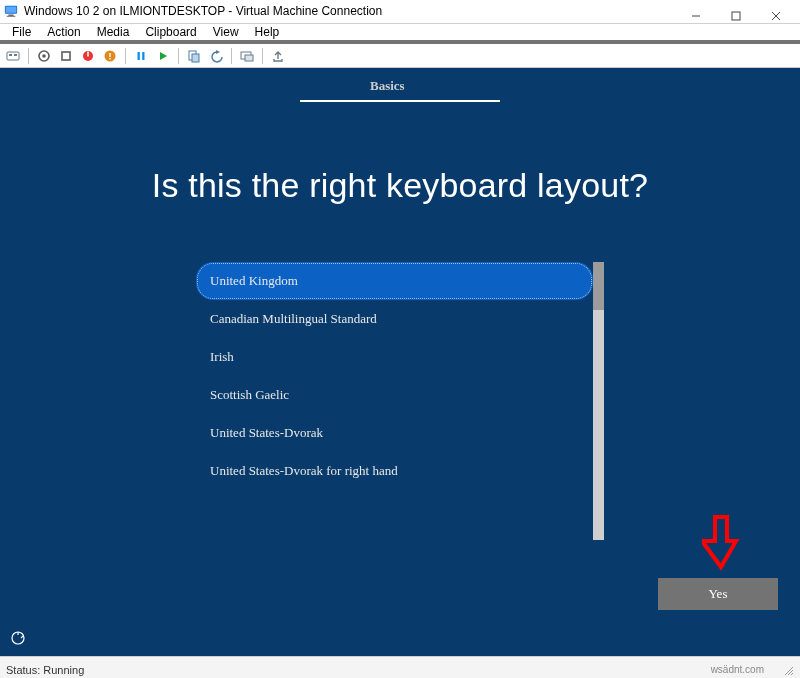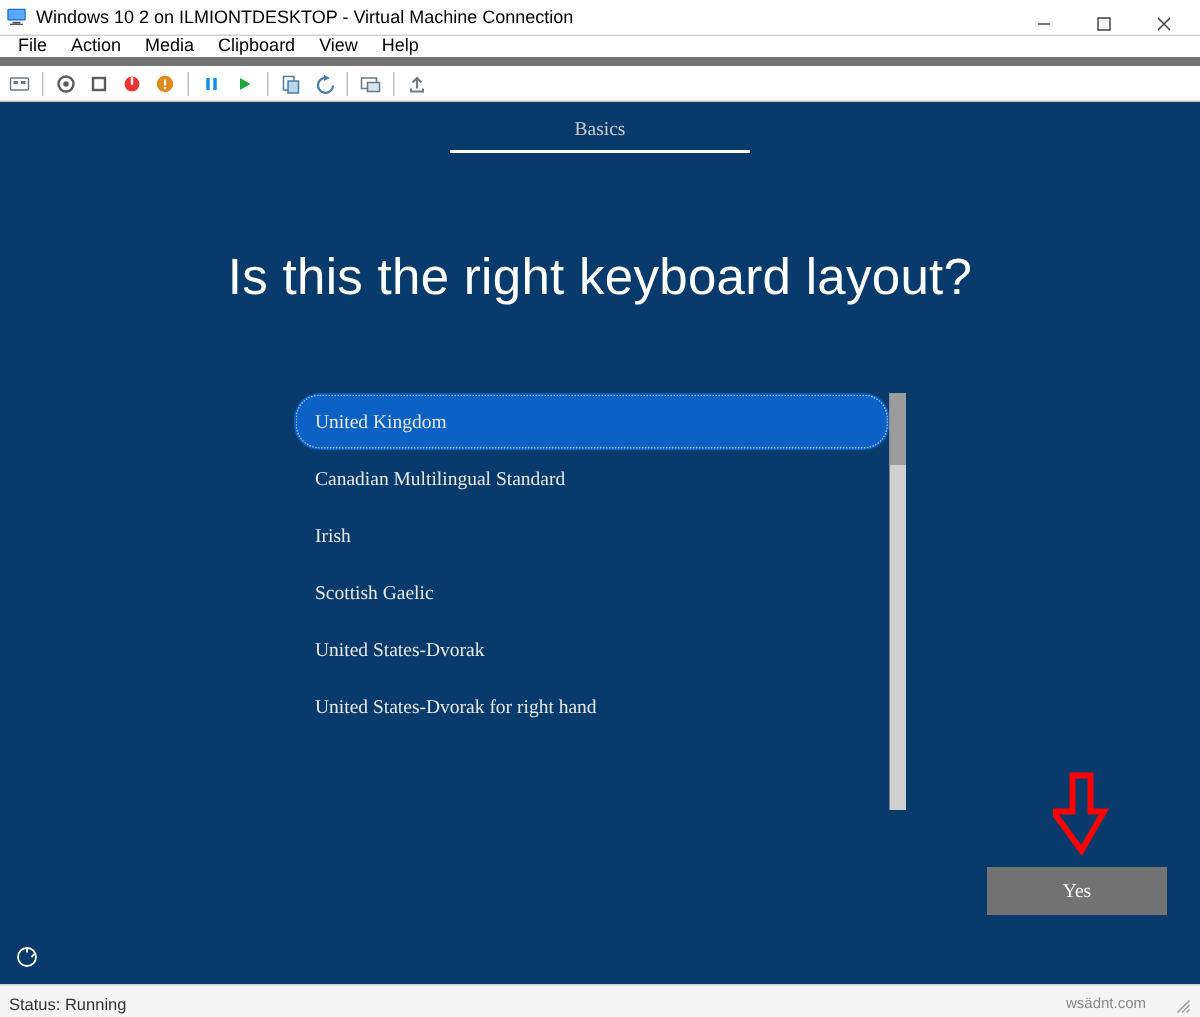--- a/index.html
+++ b/index.html
@@ -22,21 +22,21 @@
   .titlebar .app-icon svg { width: 14px; height: 14px; display:block; }
   .titlebar .title { margin-left: 6px; flex: 1; color: #000; font-size: 12px; }
   .win-btns { display:flex; gap:0; }
   .win-btn { width: 40px; height: 24px; display:flex; align-items:center; justify-content:center; color:#555; cursor:pointer;}
   .win-btn svg { width:10px; height:10px; }
   .menubar {
     height: 20px;
     display:flex; align-items:flex-end;
     padding: 0 4px;
     background:#fff;
-    border-bottom:6px solid #737373;
+    border-bottom:4px solid #737373;
   }
   .menubar .menuitem { padding: 1px 8px; cursor:pointer; }
   .toolbar {
     height: 24px;
     display:flex; align-items:center;
     gap:4px;
     padding: 0 4px;
     background:#fff;
     border-bottom:1px solid #c8c8c8;
   }
@@ -48,21 +48,21 @@
     width:100%; height: 588px;
     background:#083b6b;
     color:#fff;
     font-family:"Segoe UI Light","Segoe UI",sans-serif;
     position:relative;
   }
   .tabstrip {
     position:absolute; top:6px; left:50%; transform:translateX(-50%);
     width:200px;
     border-bottom:2px solid #fff;
-    text-align:center;
+    font-weight:bold;
   }
   .tabstrip span { display:inline-block; padding:4px 70px 6px; color:#ccc; font-size:13px; font-family:"Segoe UI"; }
   .headline {
     position:absolute; top:98px; left:0; width:100%;
     text-align:center;
     font-size:34px; font-weight:300; letter-spacing:0.2px;
   }
   .listwrap {
     position:absolute; top:194px; left:50%; transform:translateX(-50%);
     width:408px; height:278px;

